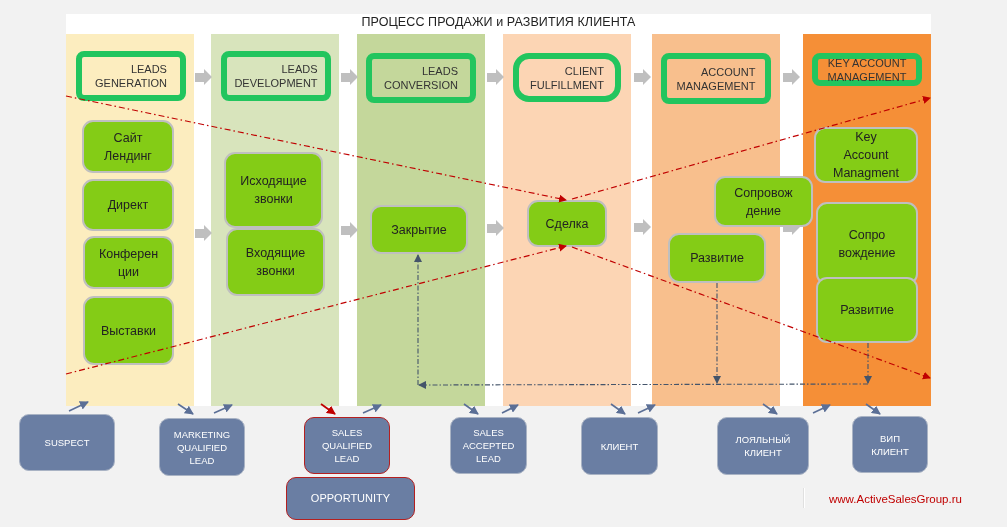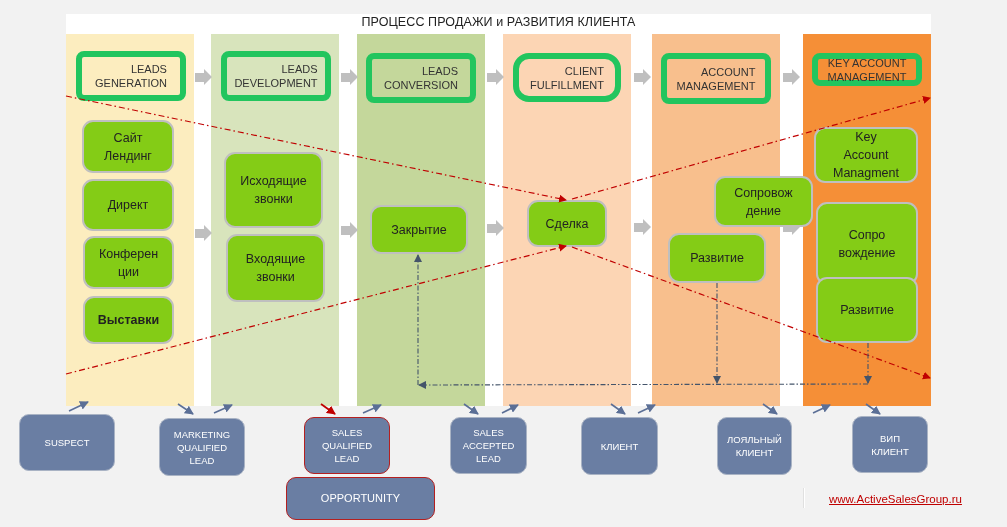--- a/index.html
+++ b/index.html
@@ -12,21 +12,21 @@
            text-align:right; font-size:11px; line-height:14px; color:#333; box-sizing:border-box; white-space:pre-line; }
   .box { position:absolute; background:#84cc16; border:2px solid #bfbfbf; border-radius:11px; display:flex; align-items:center;
          justify-content:center; text-align:center; font-size:12.5px; line-height:18px; color:#222; box-sizing:border-box; white-space:pre-line; }
   .harrow { position:absolute; width:0; height:0; }
   .harrow .shaft { position:absolute; left:0; top:4px; width:9px; height:9px; background:#bfbfbf; }
   .harrow .head { position:absolute; left:9px; top:0; width:0; height:0; border-top:8.5px solid transparent; border-bottom:8.5px solid transparent; border-left:8px solid #bfbfbf; }
   .status { position:absolute; background:#6a7ea3; border:1.5px solid #a9b3c4; border-radius:10px; color:#fff; font-size:9.5px; line-height:13px;
             display:flex; align-items:center; justify-content:center; text-align:center; white-space:pre-line; box-sizing:border-box; }
   .status.red { border:1.5px solid #b42020; }
   .opp { font-size:11px; }
-  .link { position:absolute; left:829px; top:493px; font-size:11.5px; color:#c00000; text-decoration:underline; }
+  .link { position:absolute; left:829px; top:493px; font-size:11.5px; color:#c00000; }
   .vbar { position:absolute; left:803px; top:488px; width:1px; height:20px; background:#ffffff; border-left:1px solid #e0e0e0; }
   svg.overlay { position:absolute; left:0; top:0; }
 </style>
 </head>
 <body>
 
 <div class="panel"></div>
 <div class="title">ПРОЦЕСС ПРОДАЖИ и РАЗВИТИЯ КЛИЕНТА</div>
 
 <div class="col" style="left:66px;width:128px;background:#fcedbf;"></div>
@@ -89,25 +89,25 @@
 <div class="harrow" style="left:783px;top:219px;">
     <div class="shaft"></div>
     <div class="head"></div>
   </div>
 
 <div class="box" style="left:82px;top:120px;width:92px;height:53px;">Сайт
 Лендинг</div>
 <div class="box" style="left:82px;top:179px;width:92px;height:52px;">Директ</div>
 <div class="box" style="left:83px;top:236px;width:91px;height:53px;">Конферен
 ции</div>
-<div class="box" style="left:83px;top:296px;width:91px;height:48px;font-weight:bold;">Выставки</div>
+<div class="box" style="left:83px;top:296px;width:91px;height:69px;">Выставки</div>
 
 <div class="box" style="left:224px;top:152px;width:99px;height:76px;">Исходящие
 звонки</div>
-<div class="box" style="left:226px;top:234px;width:99px;height:68px;">Входящие
+<div class="box" style="left:226px;top:228px;width:99px;height:68px;">Входящие
 звонки</div>
 
 <div class="box" style="left:370px;top:205px;width:98px;height:49px;">Закрытие</div>
 
 <div class="box" style="left:527px;top:200px;width:80px;height:47px;">Сделка</div>
 
 <div class="box" style="left:666px;top:176px;width:99px;height:51px;margin-left:48px;">Сопровож
 дение</div>
 <div class="box" style="left:668px;top:233px;width:98px;height:50px;">Развитие</div>
 
@@ -158,24 +158,24 @@
   <line x1="866" y1="404" x2="880" y2="414" stroke="#5b6f96" stroke-width="1.6" marker-end="url(#sbluehead)"></line>
 </svg>
 
 <div class="status" style="left:19px;top:414px;width:96px;height:57px;">SUSPECT</div>
 <div class="status" style="left:159px;top:418px;width:86px;height:58px;">MARKETING
 QUALIFIED
 LEAD</div>
 <div class="status red" style="left:304px;top:417px;width:86px;height:57px;">SALES
 QUALIFIED
 LEAD</div>
-<div class="status red opp" style="left:286px;top:477px;width:149px;height:43px;">OPPORTUNITY</div>
+<div class="status red opp" style="left:286px;top:477px;width:129px;height:43px;">OPPORTUNITY</div>
 <div class="status" style="left:450px;top:417px;width:77px;height:57px;">SALES
 ACCEPTED
 LEAD</div>
 <div class="status" style="left:581px;top:417px;width:77px;height:58px;">КЛИЕНТ</div>
-<div class="status" style="left:717px;top:417px;width:75px;height:58px;">ЛОЯЛЬНЫЙ
+<div class="status" style="left:717px;top:417px;width:92px;height:58px;">ЛОЯЛЬНЫЙ
 КЛИЕНТ</div>
 <div class="status" style="left:852px;top:416px;width:76px;height:57px;">ВИП
 КЛИЕНТ</div>
 
 <div class="vbar"></div>
 <div class="link">www.ActiveSalesGroup.ru</div>
 
 </body></html>

